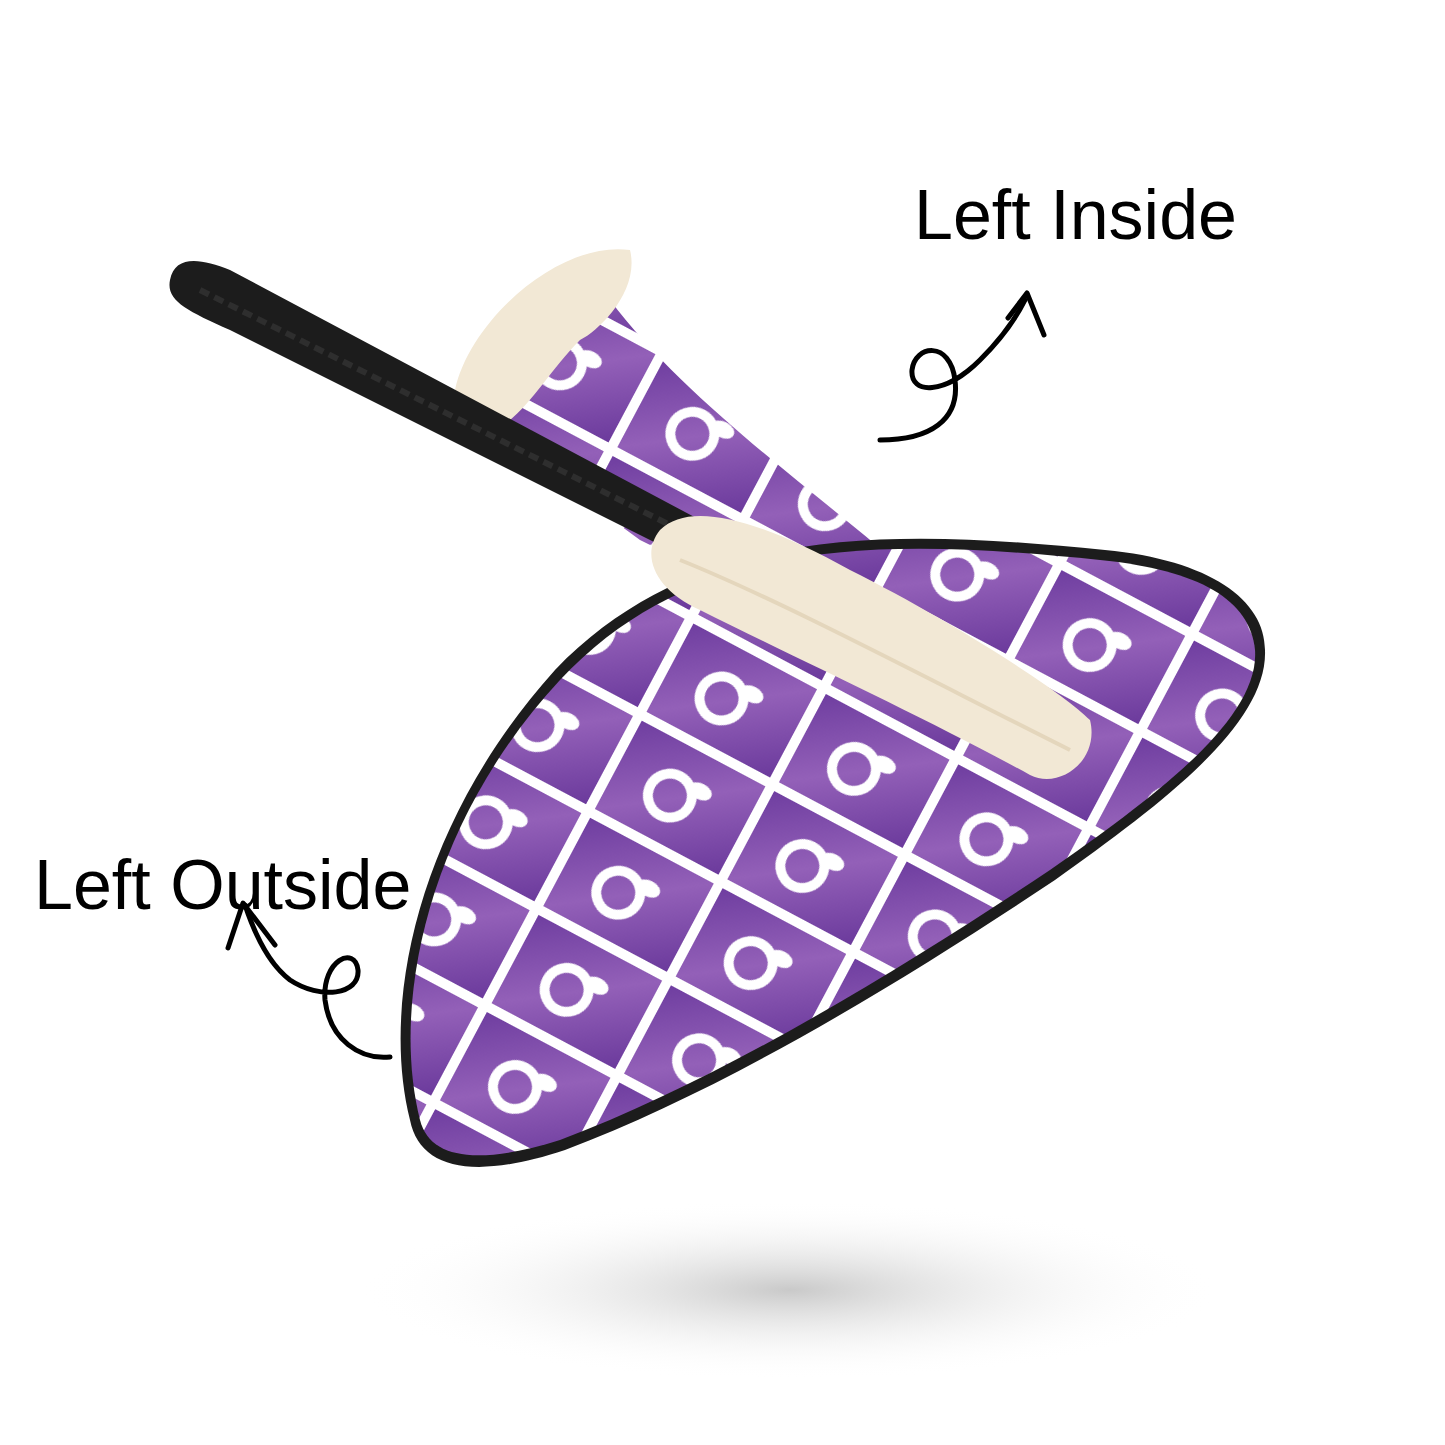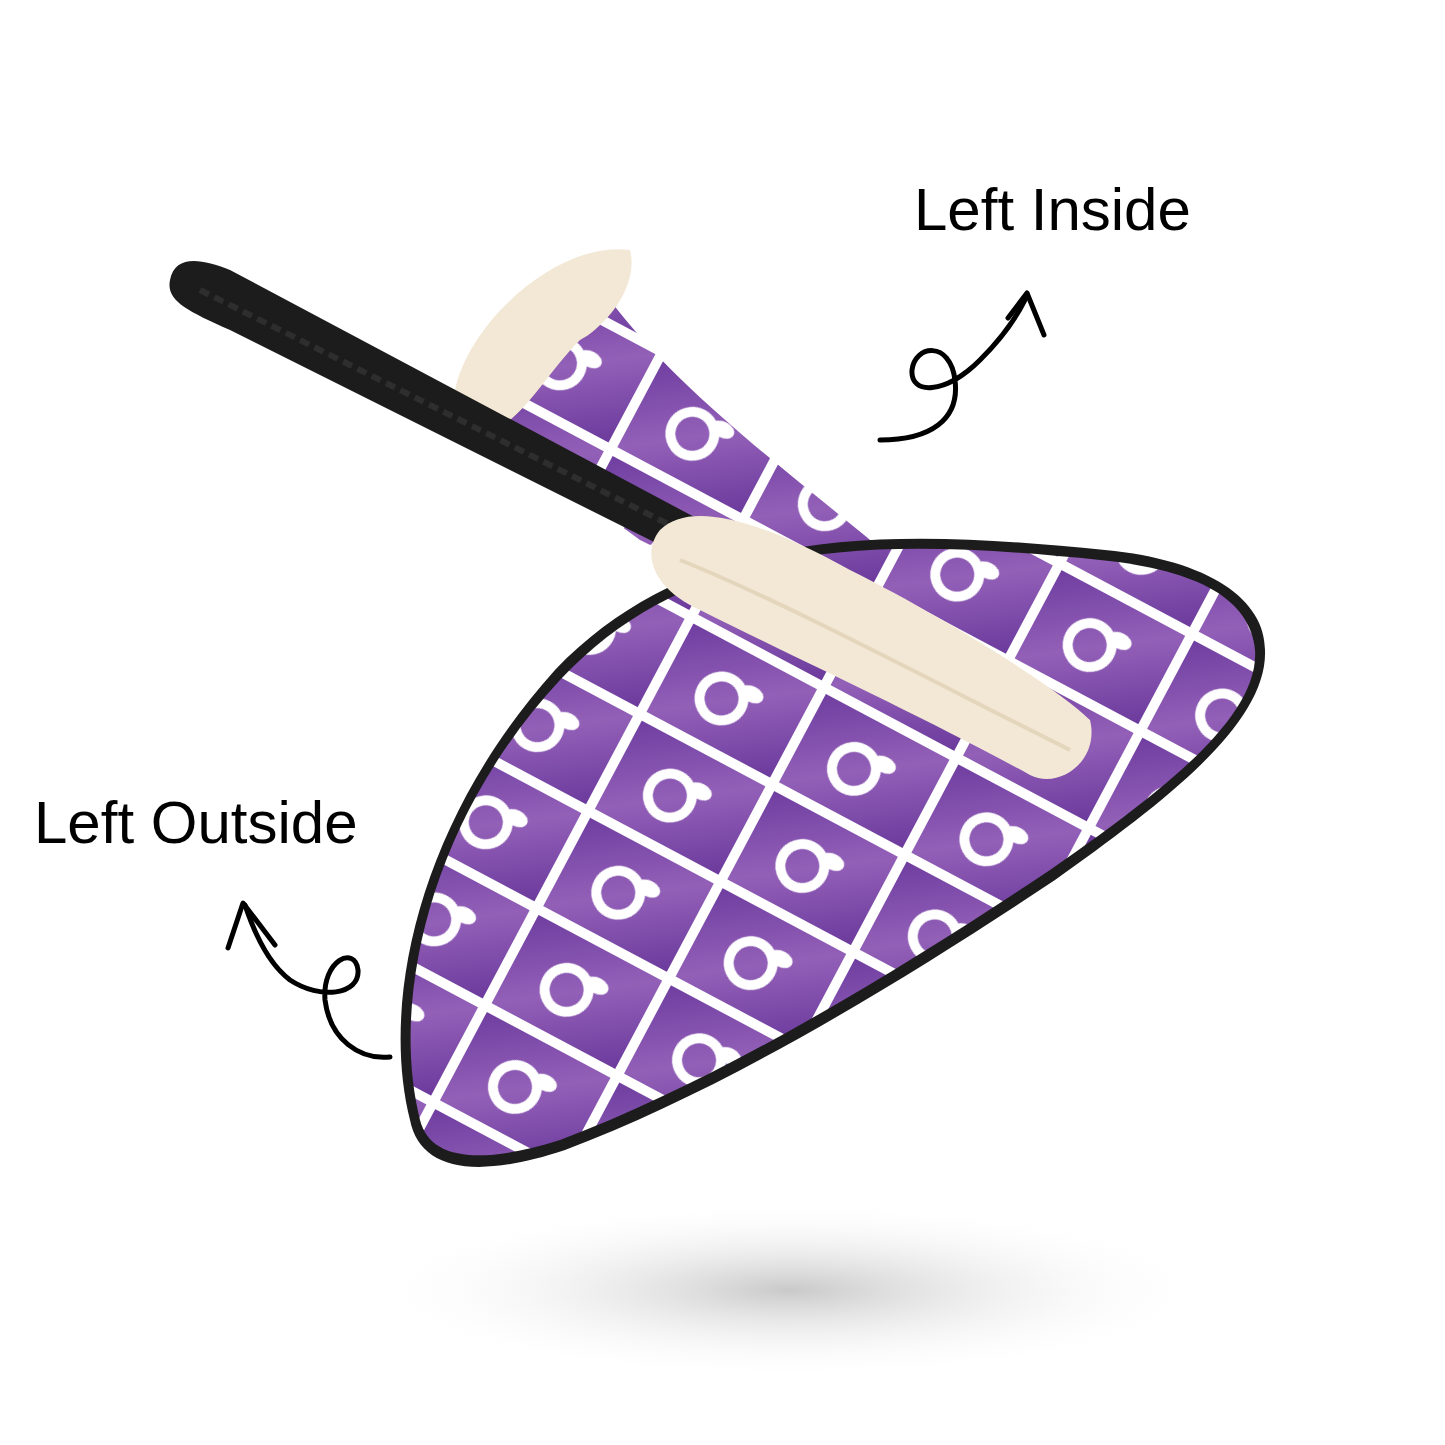--- a/index.html
+++ b/index.html
@@ -1,19 +1,19 @@
 <!DOCTYPE html>
 <html><head>
 <meta charset="utf-8">
 <style>
   html, body { margin: 0; padding: 0; background: #ffffff; }
   .stage { position: relative; width: 1445px; height: 1445px; overflow: hidden; background: #ffffff; }
-  .label { position: absolute; font-family: "Liberation Sans", sans-serif; color: #000; font-size: 60px; line-height: 1; white-space: nowrap; }
+  .label { position: absolute; font-family: "Liberation Sans", sans-serif; color: #000; font-size: 70px; line-height: 1; white-space: nowrap; }
   .label-inside { left: 914px; top: 180px; }
-  .label-outside { left: 34px; top: 793px; }
+  .label-outside { left: 34px; top: 850px; }
   svg.art { position: absolute; left: 0; top: 0; }
 </style>
 </head>
 <body>
 
 <div class="stage">
 
   <svg class="art" width="1445" height="1445" viewBox="0 0 1445 1445">
     <defs>
       <linearGradient id="purp" x1="0" y1="0" x2="1" y2="1">

